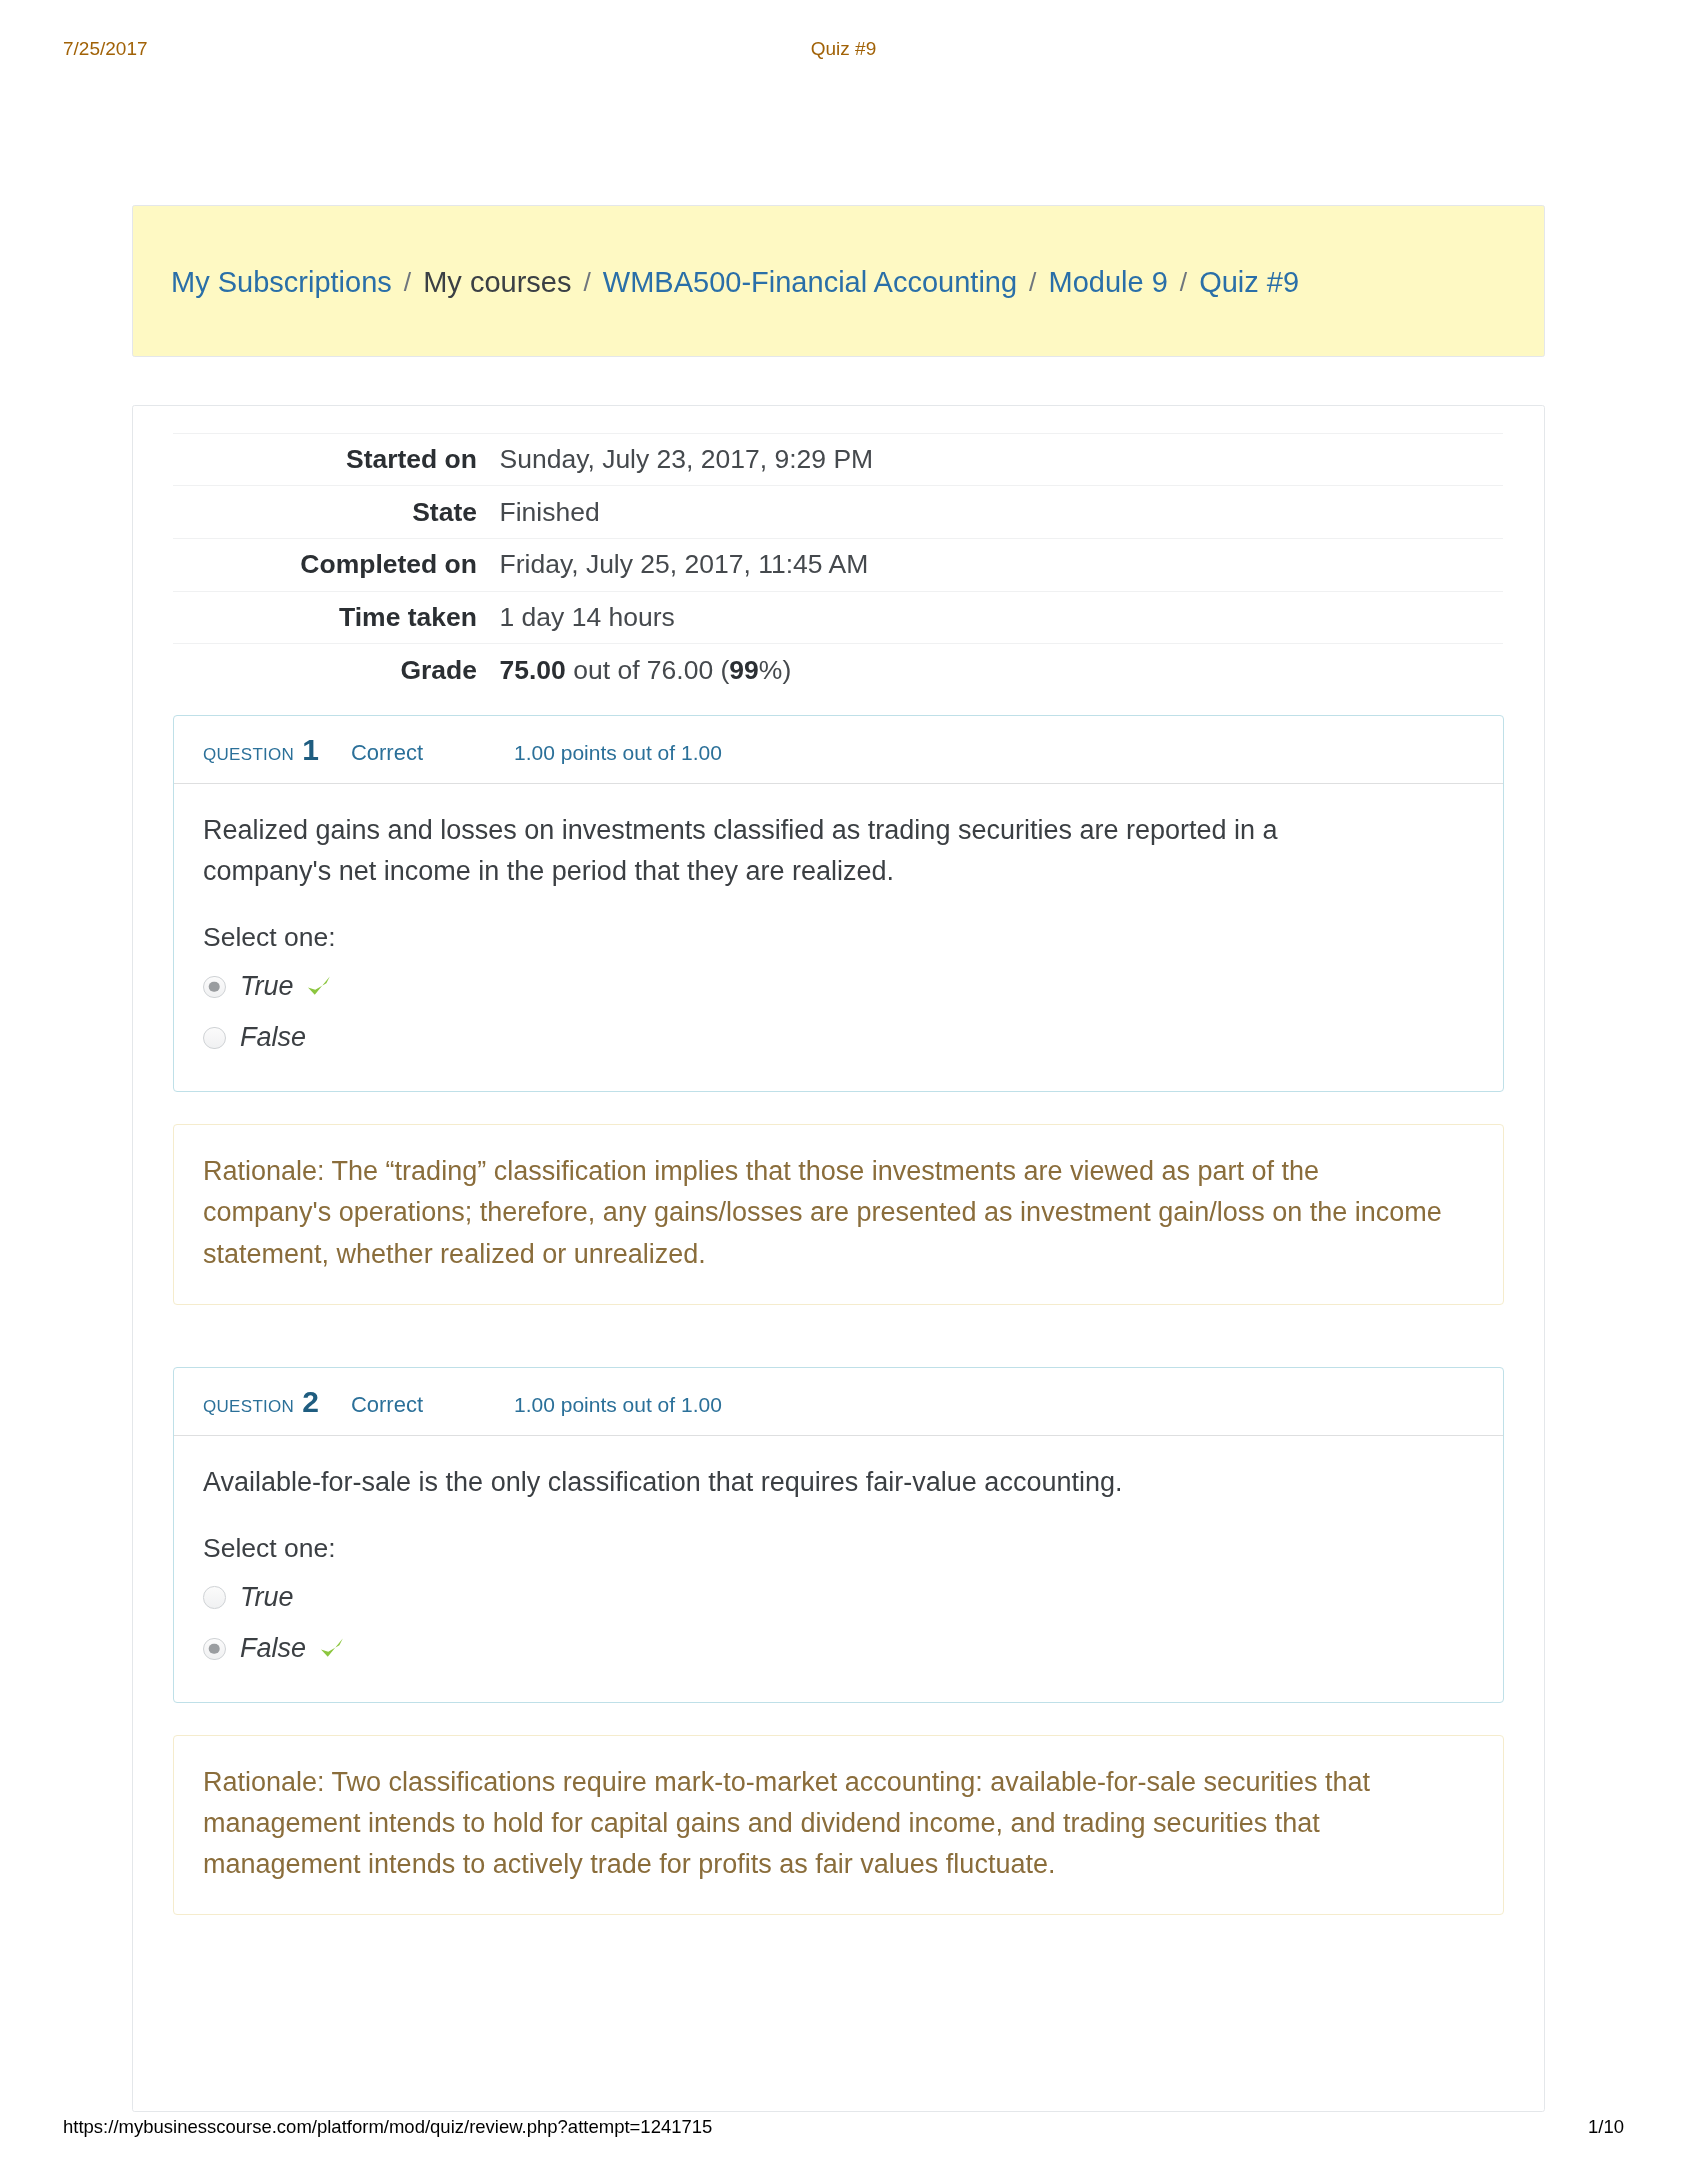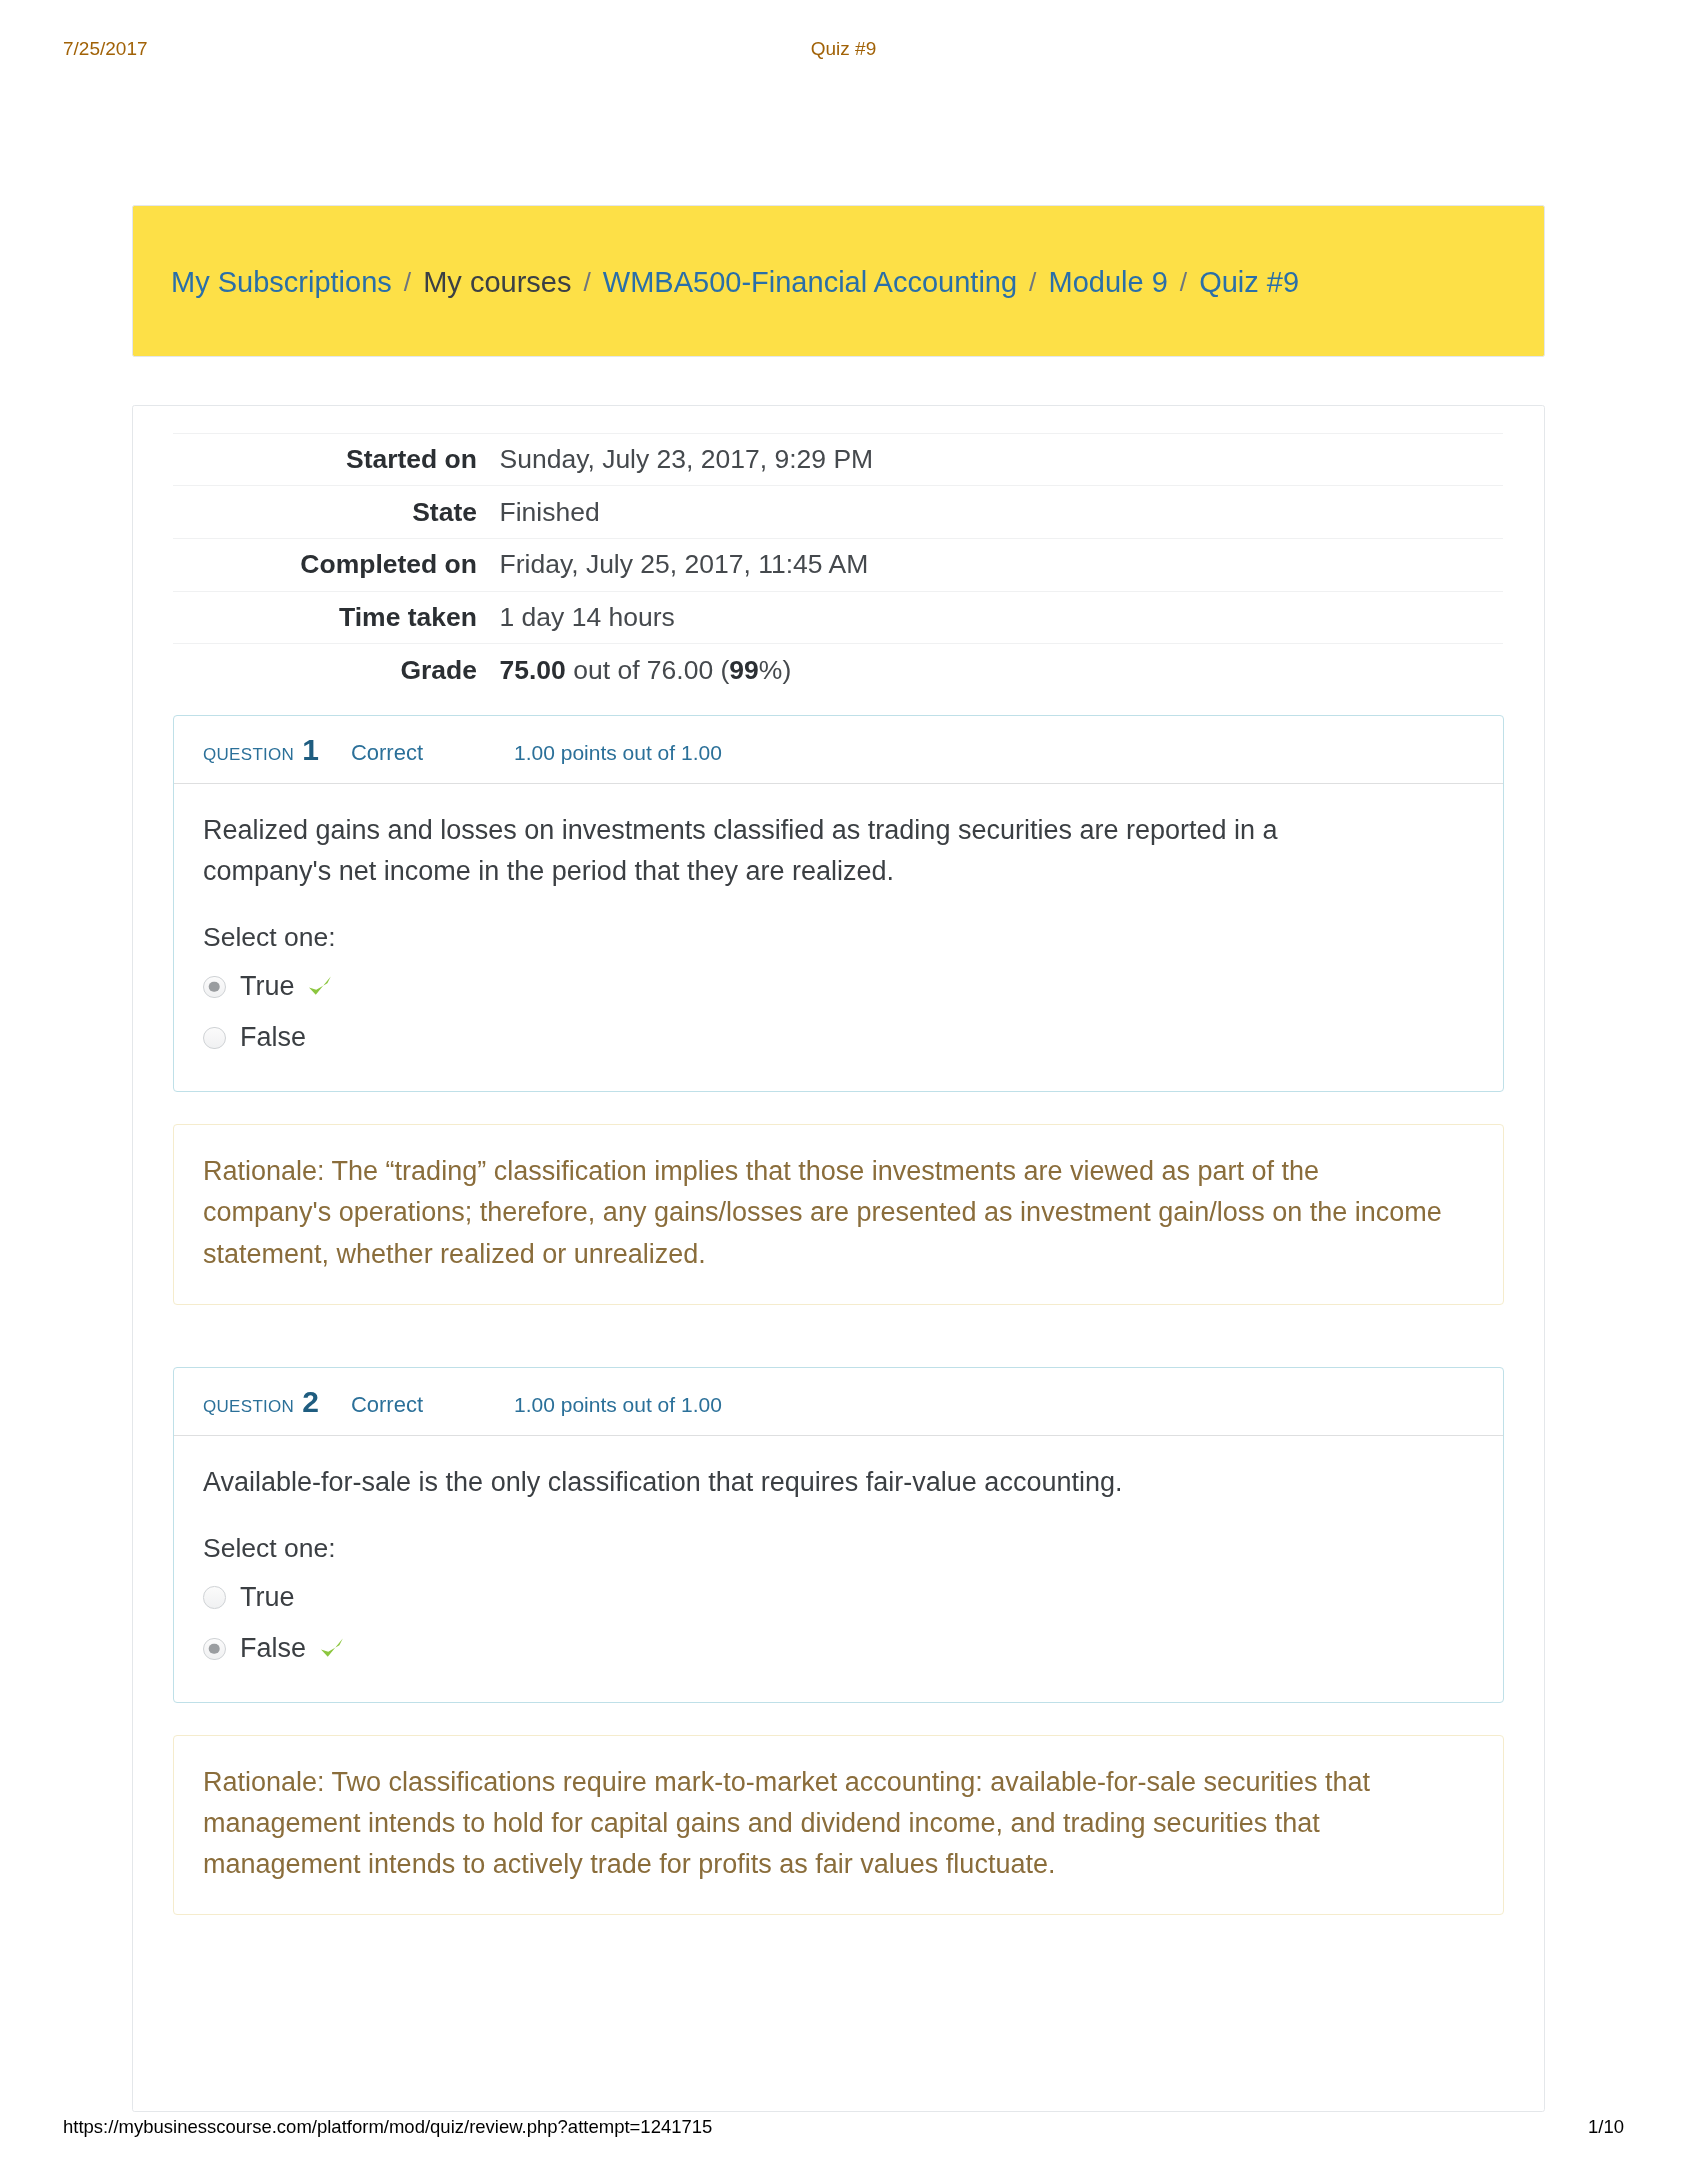--- a/index.html
+++ b/index.html
@@ -67,21 +67,21 @@
     position: absolute;
     left: 132px;
     top: 205px;
     width: 1413px;
   }
 
   
   .breadcrumb-card {
     border: 1.3px solid #e4e7ea;
     border-radius: 2.6px;
-    background: #fde047;
+    background: #fef9c3;
     height: 152px;
     box-sizing: border-box;
     position: relative;
   }
   .breadcrumb {
     position: absolute;
     left: 38px;
     top: 0;
     height: 152px;
     display: flex;
@@ -221,20 +221,21 @@
     transform: translate(-50%, -50%);
     width: 10.6px;
     height: 10.6px;
     border-radius: 50%;
     background: #9a9da0;
   }
   .answer-label {
     font-size: 27px;
     color: #3b3f43;
     line-height: 1;
+    font-style: italic;
   }
   .tick {
     margin-left: 10.6px;
     display: inline-flex;
     align-items: center;
   }
 
   
   .rationale-box {
     border: 1.3px solid #f5eccd;

